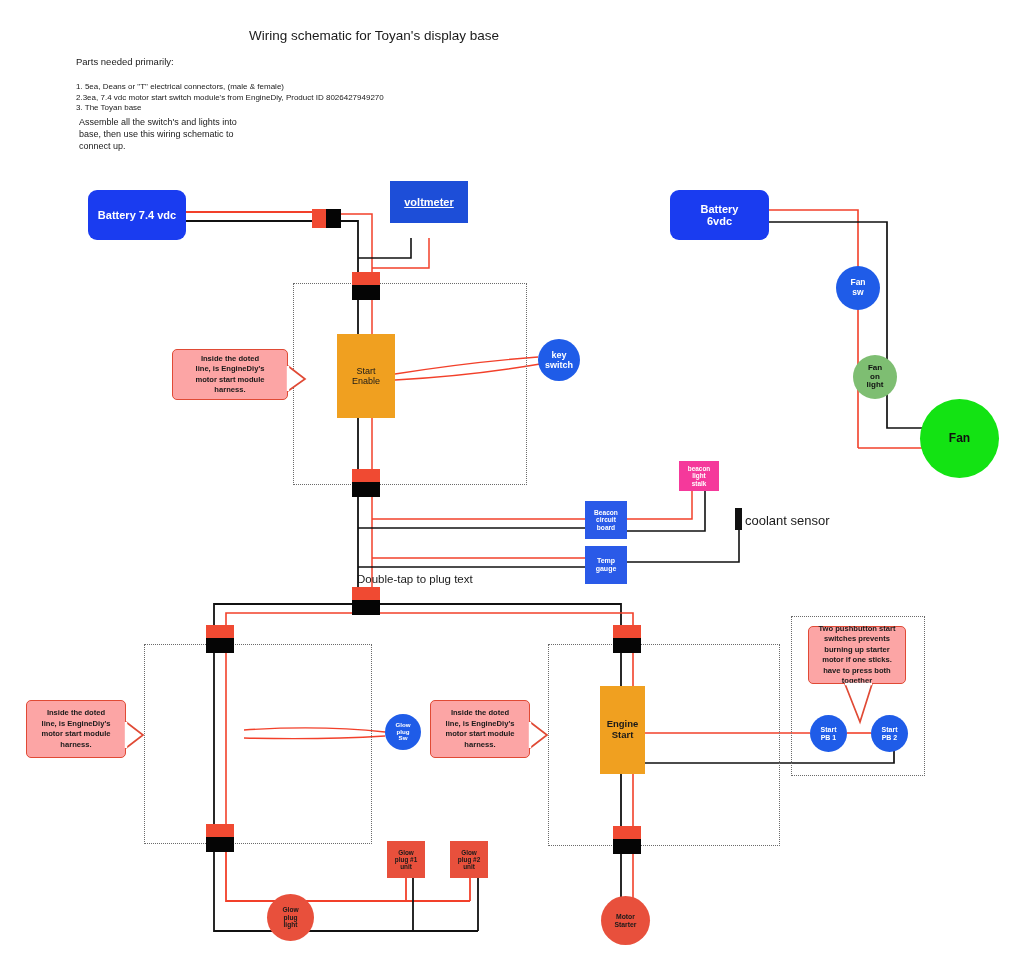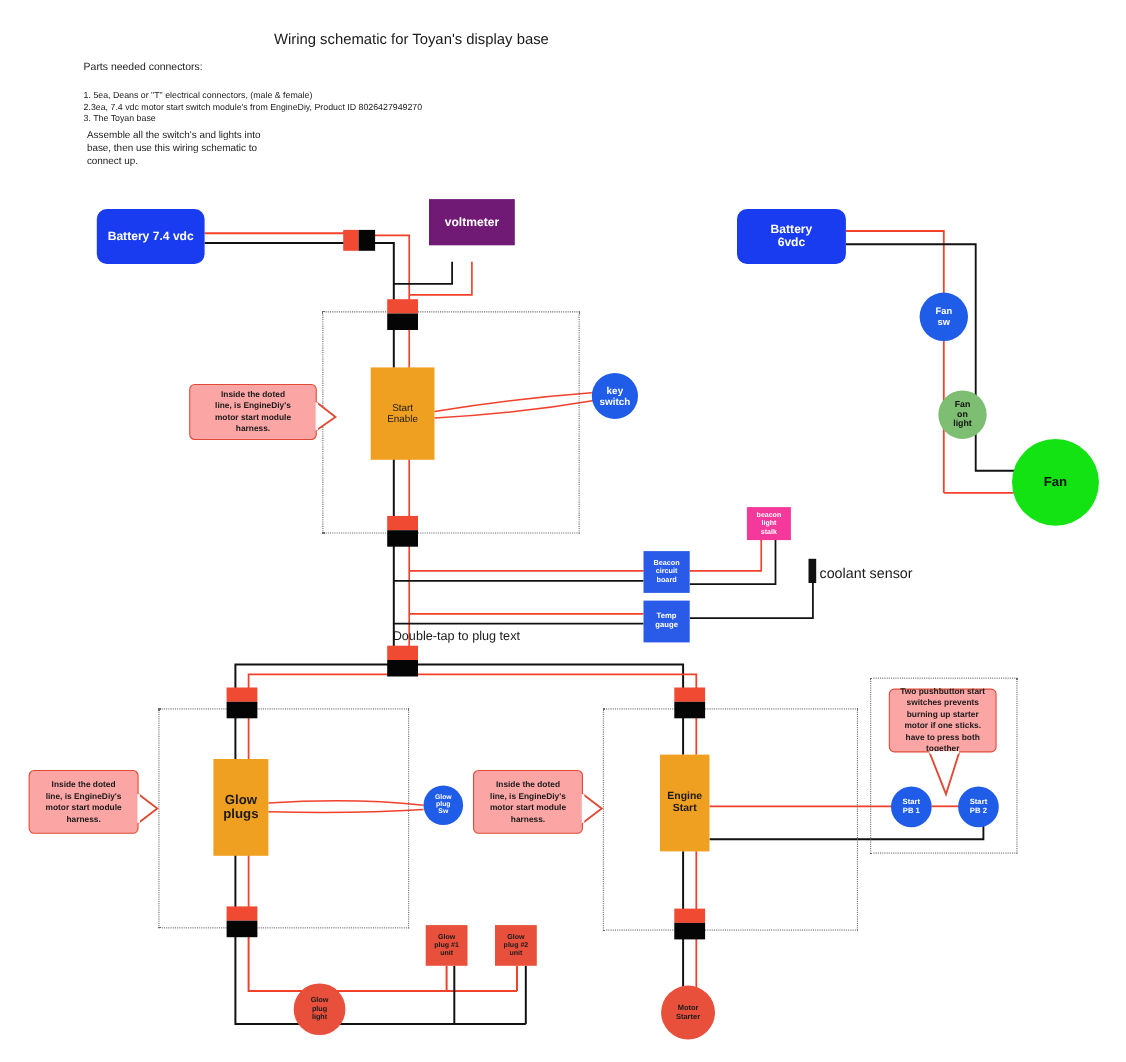--- a/index.html
+++ b/index.html
@@ -15,21 +15,21 @@
   .assemble{position:absolute;left:79px;top:116px;font-size:9px;line-height:12px;color:#1a1a1a;white-space:pre;}
   .dbl-tap{position:absolute;left:357px;top:573px;font-size:11.5px;color:#1a1a1a;white-space:nowrap;}
   .coolant-label{position:absolute;left:745px;top:513px;font-size:13px;color:#1a1a1a;white-space:nowrap;}
 
   
   .node{position:absolute;display:flex;align-items:center;justify-content:center;text-align:center;
         box-sizing:border-box;font-weight:bold;line-height:1.12;}
   .rounded{border-radius:9px;}
   .blue-box{background:#1a3cf0;color:#ffffff;}
   .blue-box2{background:#2a5ae8;color:#ffffff;}
-  .purple-box{background:#701a75;color:#ffffff;}
+  .purple-box{background:#1d4ed8;color:#ffffff;text-decoration:underline;}
   .orange-box{background:#f0a020;color:#1a1a1a;}
   .pink-box{background:#f5399b;color:#ffffff;}
   .red-box{background:#e8503c;color:#1a1a1a;}
   .circle{border-radius:50%;}
   .blue-circle{background:#1f5ce8;color:#ffffff;}
   .green-circle{background:#7ebe72;color:#111111;}
   .brightgreen-circle{background:#13e313;color:#111111;}
   .red-circle{background:#e8503c;color:#1a1a1a;}
 
   
@@ -186,24 +186,20 @@
     <span>Beacon
 circuit
 board</span>
   </div>
 
   <div class="node blue-box2" style="left:585px;top:546px;width:42px;height:38px;font-size:7px;white-space:pre;">
     <span>Temp
 gauge</span>
   </div>
 
-  <div class="node orange-box" style="left:194px;top:690px;width:50px;height:88px;font-size:12px;white-space:pre;">
-    <span>Glow
-plugs</span>
-  </div>
 
   <div class="node circle blue-circle" style="left:385px;top:714px;width:36px;height:36px;font-size:6.2px;white-space:pre;">
     <span>Glow
 plug
 Sw</span>
   </div>
 
   <div class="node red-box" style="left:387px;top:841px;width:38px;height:37px;font-size:6.4px;white-space:pre;">
     <span>Glow
 plug #1
@@ -322,21 +318,21 @@
 motor if one sticks.
 have to press both
 together</span>
   </div>
   <svg class="wires" style="pointer-events:none;">
     <path d="M845,684 L860,722 L872,684" fill="#ffffff" stroke="#e04a35" stroke-width="1.7"></path>
     <path d="M845,684 L872,684" stroke="#ffffff" stroke-width="2.4" fill="none"></path>
   </svg>
 
   <div class="title">Wiring schematic for Toyan's display base</div>
-  <div class="parts-head">Parts needed connectors:</div>
+  <div class="parts-head">Parts needed primarily:</div>
   <div class="parts-list">1. 5ea, Deans or "T" electrical connectors, (male &amp; female)
 2.3ea, 7.4 vdc motor start switch module's from EngineDiy, Product ID 8026427949270
 3. The Toyan base</div>
   <div class="assemble">Assemble all the switch's and lights into
 base, then use this wiring schematic to
 connect up.</div>
   <div class="dbl-tap">Double-tap to plug text</div>
 
 </div>
 

